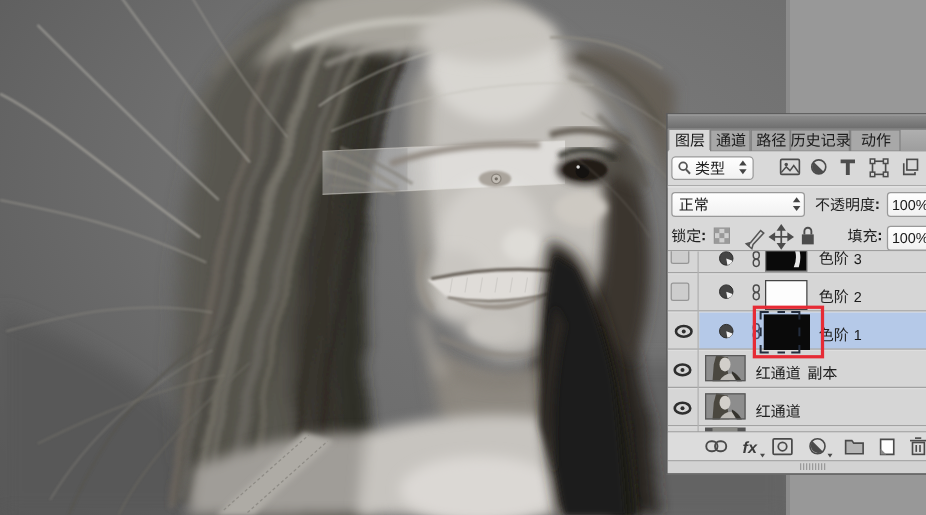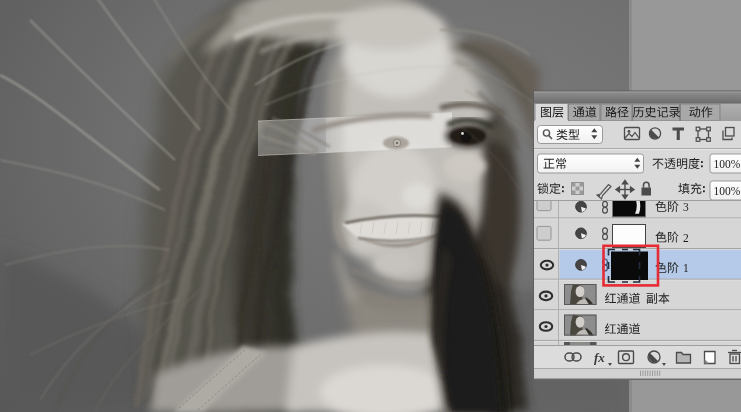--- a/index.html
+++ b/index.html
@@ -1,14 +1,14 @@
 <!DOCTYPE html>
 <html><head><meta charset="utf-8"><style>
 html,body{margin:0;padding:0;background:#999;}
-#wrap{position:relative;width:741px;height:412px;overflow:hidden;font-family:Liberation Serif, serif;}
+#wrap{position:relative;width:741px;height:412px;overflow:hidden;font-family:Liberation Sans, sans-serif;}
 svg{display:block;}
 </style></head><body>
 <div id="wrap">
 <svg width="741" height="412" viewBox="0 0 741 412">
 <defs>
 <filter id="b1" x="-30%" y="-30%" width="160%" height="160%">
           <feGaussianBlur stdDeviation="1"></feGaussianBlur>
         </filter>
 <filter id="b2" x="-30%" y="-30%" width="160%" height="160%">
           <feGaussianBlur stdDeviation="2"></feGaussianBlur>

